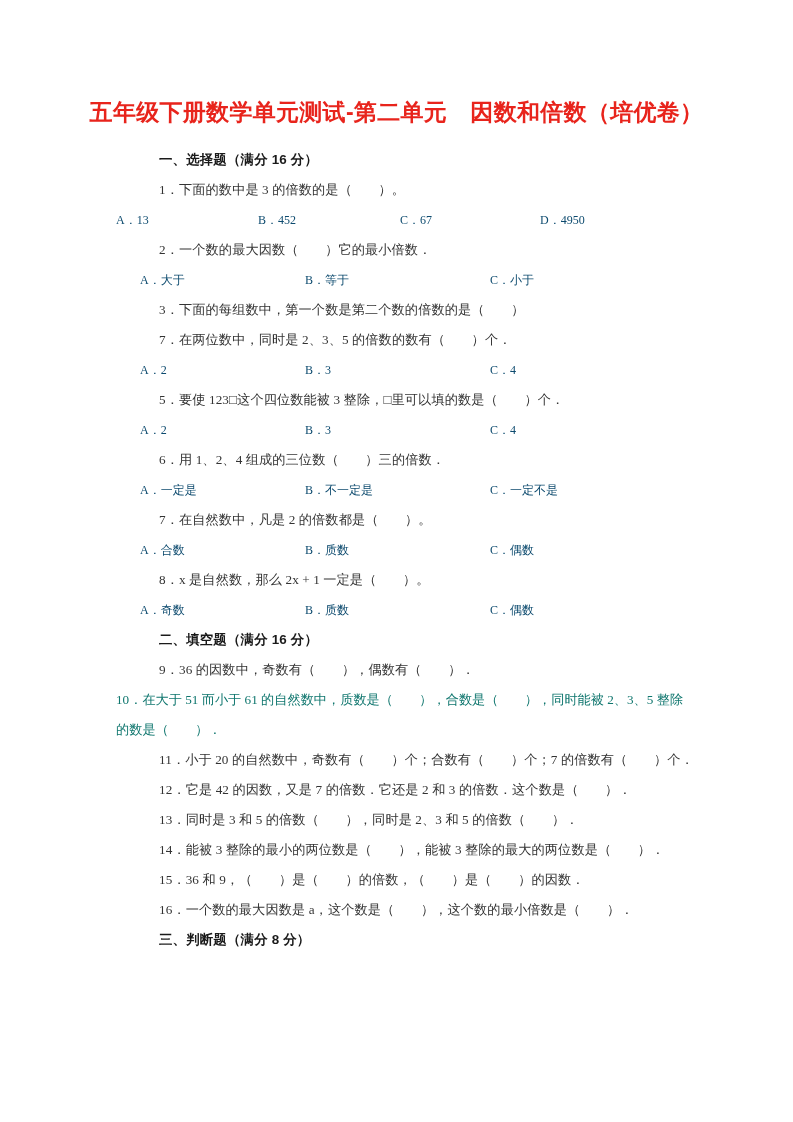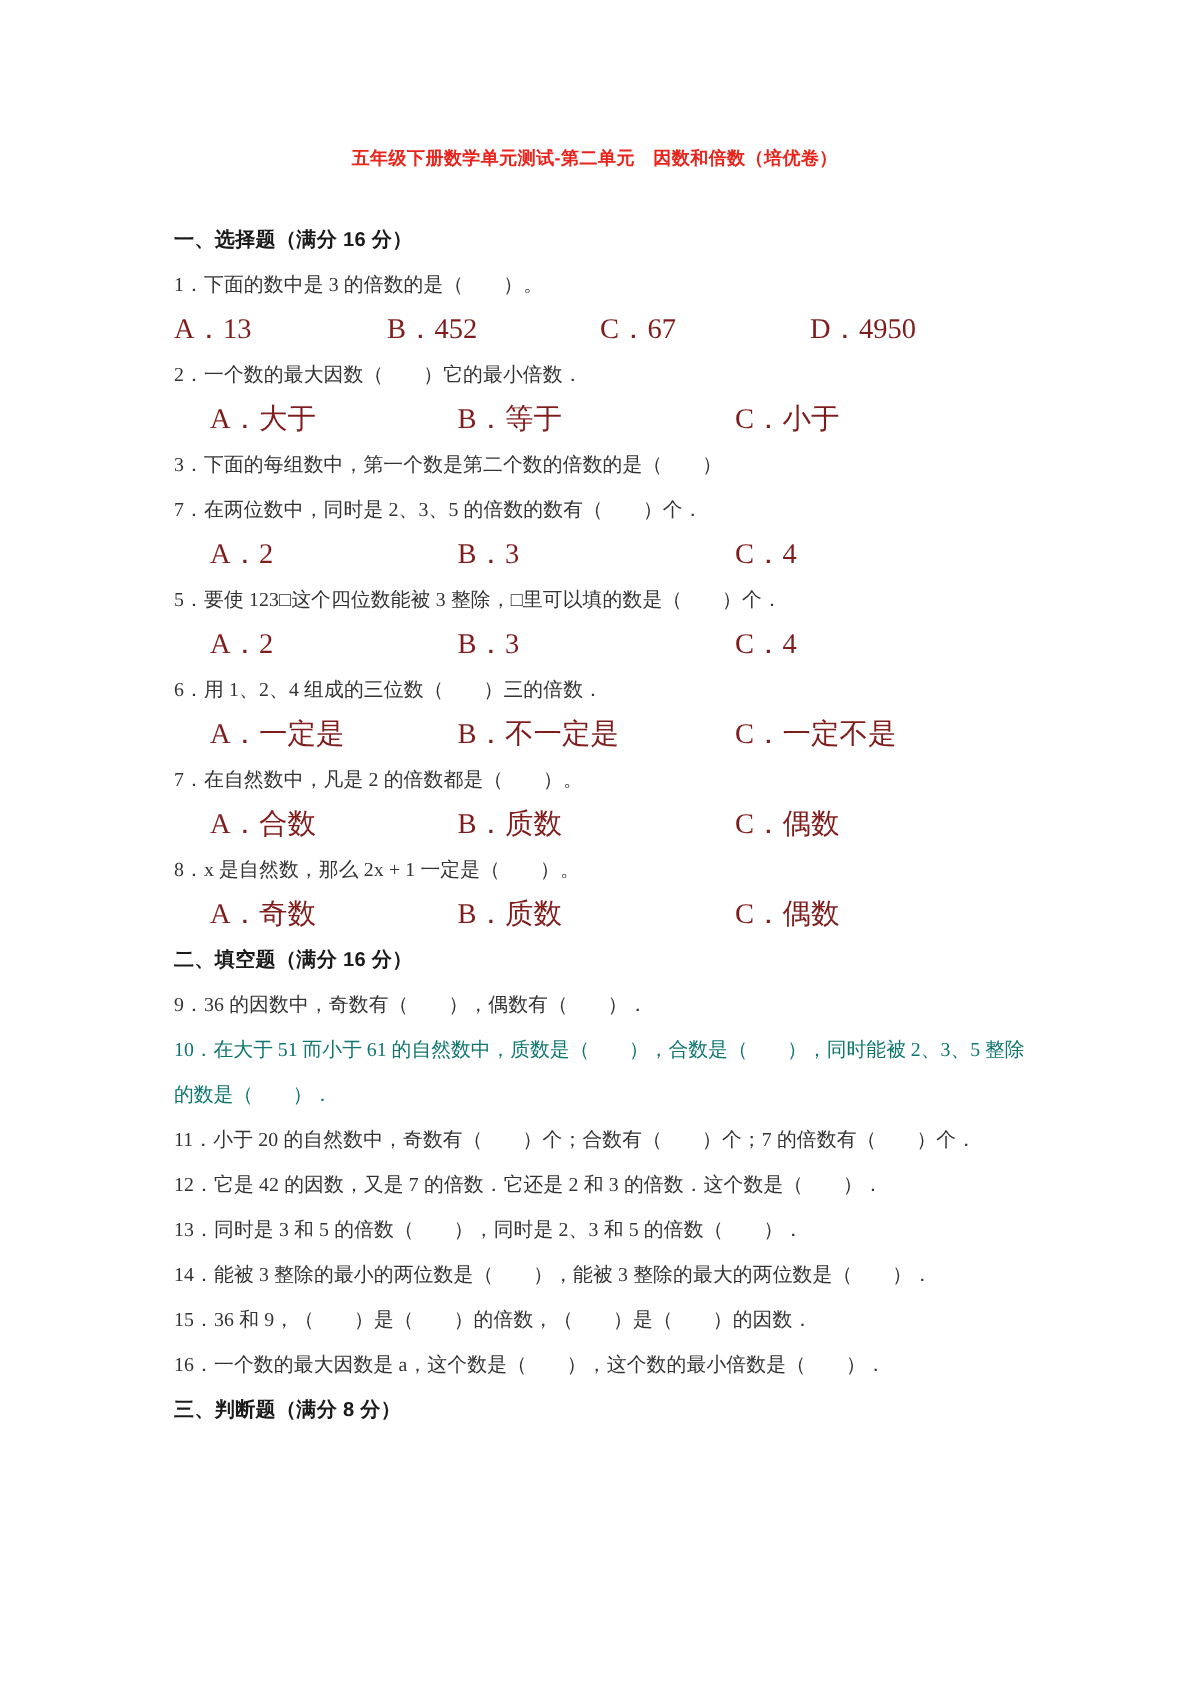--- a/index.html
+++ b/index.html
@@ -24,55 +24,56 @@
     padding: 0;
   }
   .doc-title {
     position: absolute;
     left: 0;
     top: 97px;
     width: 793px;
     text-align: center;
     font-family: "Liberation Sans", "DejaVu Sans", sans-serif;
     font-weight: bold;
-    font-size: 12px;
+    font-size: 23px;
     letter-spacing: 0.3px;
     color: #e8241c;
     white-space: nowrap;
   }
   .body-block {
     position: absolute;
     left: 116px;
     top: 145px;
     width: 570px;
   }
   .line {
     height: 30px;
     line-height: 30px;
     font-size: 13.2px;
     white-space: nowrap;
     color: #333333;
+    margin-left: 43px;
   }
   .section-head {
     font-family: "Liberation Sans", "DejaVu Sans", sans-serif;
     font-weight: bold;
     font-size: 13.4px;
     color: #1a1a1a;
     letter-spacing: 0.2px;
   }
   .qline {
     letter-spacing: 0.1px;
   }
   
   .opts {
     height: 30px;
     line-height: 30px;
-    font-size: 19px;
+    font-size: 12px;
     white-space: nowrap;
-    color: #7f1d1d;
+    color: #0c4a6e;
     position: relative;
   }
   .opt {
     position: absolute;
     top: 0;
     white-space: nowrap;
   }
   
   .opts.four .opt:nth-child(1) { left: 0px; }
   .opts.four .opt:nth-child(2) { left: 142px; }

